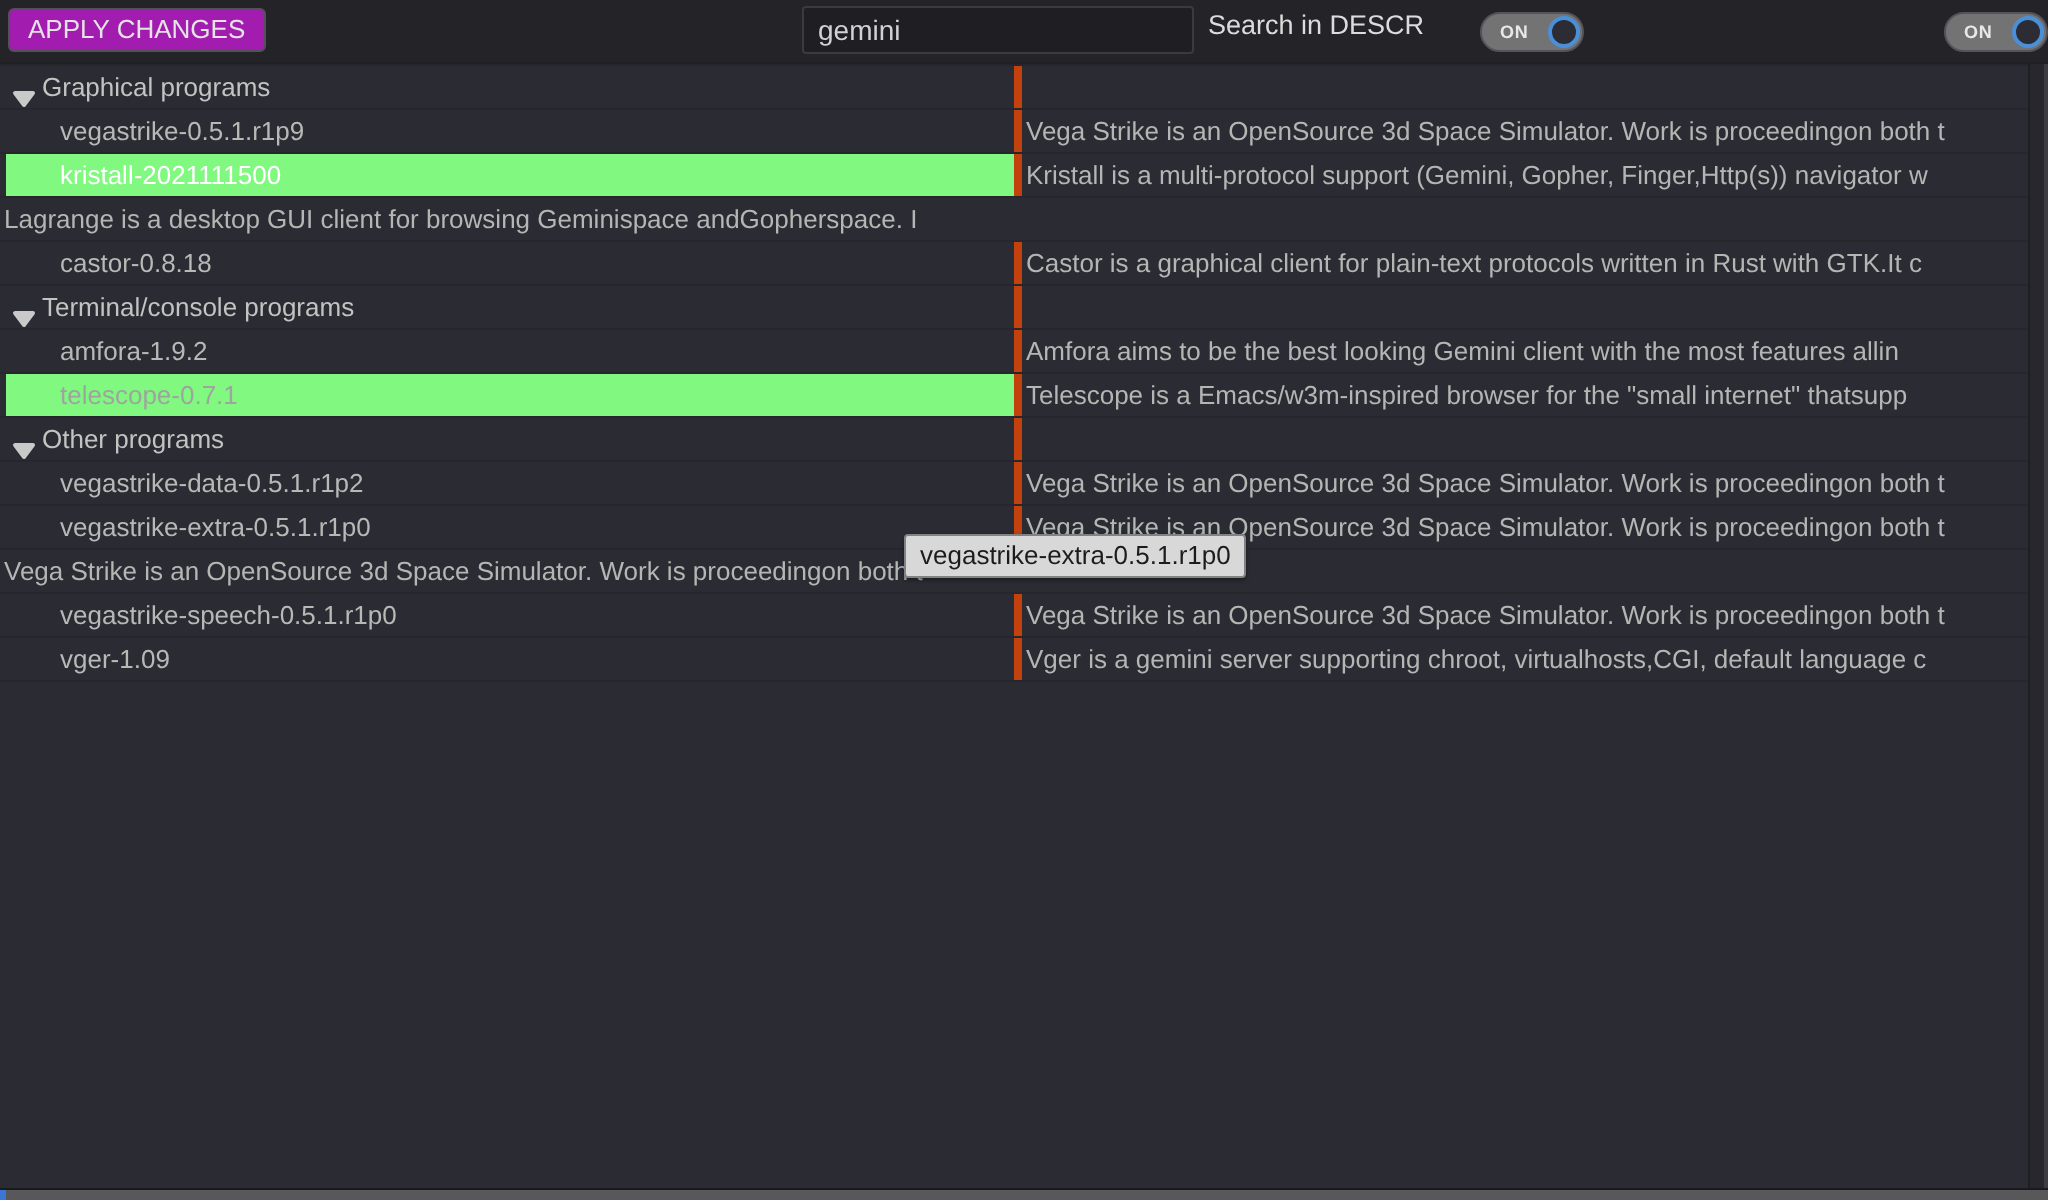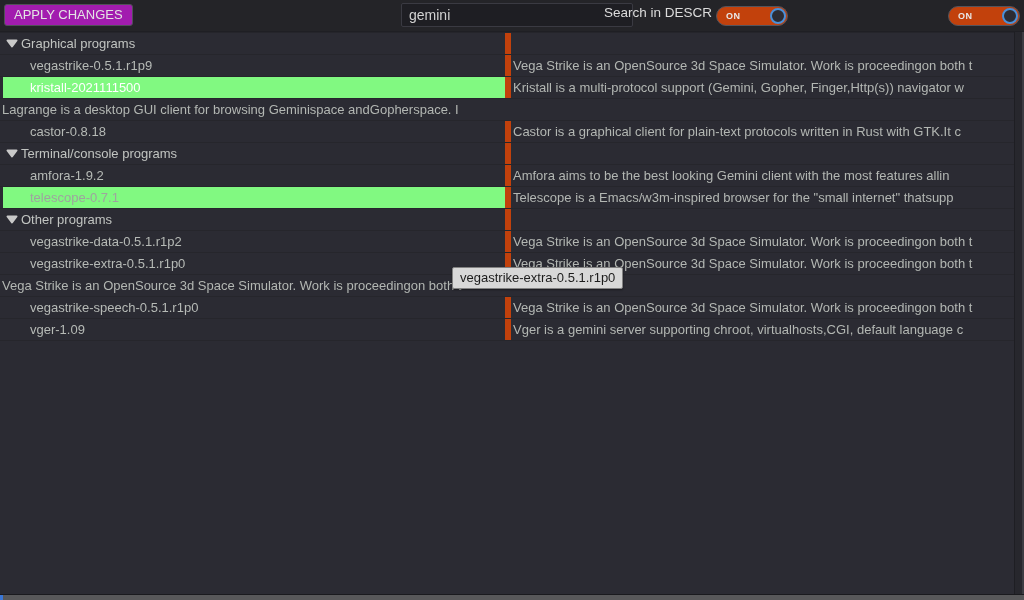--- a/index.html
+++ b/index.html
@@ -15,55 +15,55 @@
     position: absolute; top: 0; left: 0; right: 0; height: 32px;
     background: #242428; border-bottom: 1px solid #1f1f24;
   }
   .apply-btn {
     position: absolute; left: 4px; top: 4px; height: 22px;
     background: #a21caf; border: 1px solid #515159; border-radius: 3px;
     color: #e4e4e4; font-size: 13px; font-family: inherit;
     padding: 0 9px; line-height: 20px; cursor: default;
   }
   .search-entry {
-    position: absolute; left: 401px; top: 3px; width: 232px; height: 24px;
+    position: absolute; left: 401px; top: 3px; width: 196px; height: 24px;
     background: #1e1e23; border: 1px solid #3a3a42; border-radius: 2px;
     color: #d2d2d2; font-size: 14px; font-family: inherit; padding: 0 7px;
     outline: none;
   }
   .bar-label {
     position: absolute; top: 0; height: 24px; display: flex; align-items: center;
     color: #dcdcdc; font-size: 13.5px;
   }
   .lbl-descr { left: 604px; }
   .lbl-doas  { left: 836px; margin-top: 33px; }
   .toggle {
-    position: absolute; top: 6px; width: 72px; height: 20px;
-    border: 1px solid #54545c; border-radius: 10px; background: #c2410c;
+    position: absolute; top: 6px; width: 52px; height: 20px;
+    border: 1px solid #54545c; border-radius: 10px; background: #737373;
     display: flex; align-items: center; justify-content: space-between;
-    padding: 0 1px 0 9px; cursor: default;
+    padding: 0 1px 0 9px; cursor: default; margin-left: 24px;
   }
   .tgl-descr { left: 716px; }
   .tgl-doas  { left: 948px; }
   .toggle .on-label { font-size: 9px; font-weight: bold; color: #e8e8e8; letter-spacing: .4px; }
   .toggle .knob {
     width: 16px; height: 16px; border-radius: 50%;
     border: 2px solid #4a90d9; background: #2c2c34;
   }
 
   
   .list {
     position: absolute; top: 32px; left: 0; right: 0; bottom: 6px;
     background: #2b2b33; overflow: hidden; border-top: 1px solid #25252b;
   }
   .row { display: flex; height: 22px; border-bottom: 1px solid #26262c; }
   .name-cell {
     margin-left: 3px; width: 508px; flex: none; overflow: hidden;
-    display: flex; align-items: center; white-space: nowrap;
-    border-right: 6px solid #c2410c; line-height: 21px;
+    display: flex; align-items: flex-end; white-space: nowrap;
+    border-right: 4px solid #c2410c; line-height: 21px;
   }
   .desc-cell {
     flex: 1; overflow: hidden; white-space: nowrap;
     color: #b3b7b3; font-size: 13px; line-height: 21px; padding-left: 2px;
   }
   .row.group .name-cell { padding-left: 3px; color: #c1c4c1; font-size: 13px; }
   .row.group .expander { display: inline-flex; margin-right: 3px; }
   .row.item .name-label { padding-left: 27px; color: #b6bab6; font-size: 13px; }
   .row.highlight .name-cell { background: #81f981; }
   .row.highlight .name-label { color: #9ea49e; }

